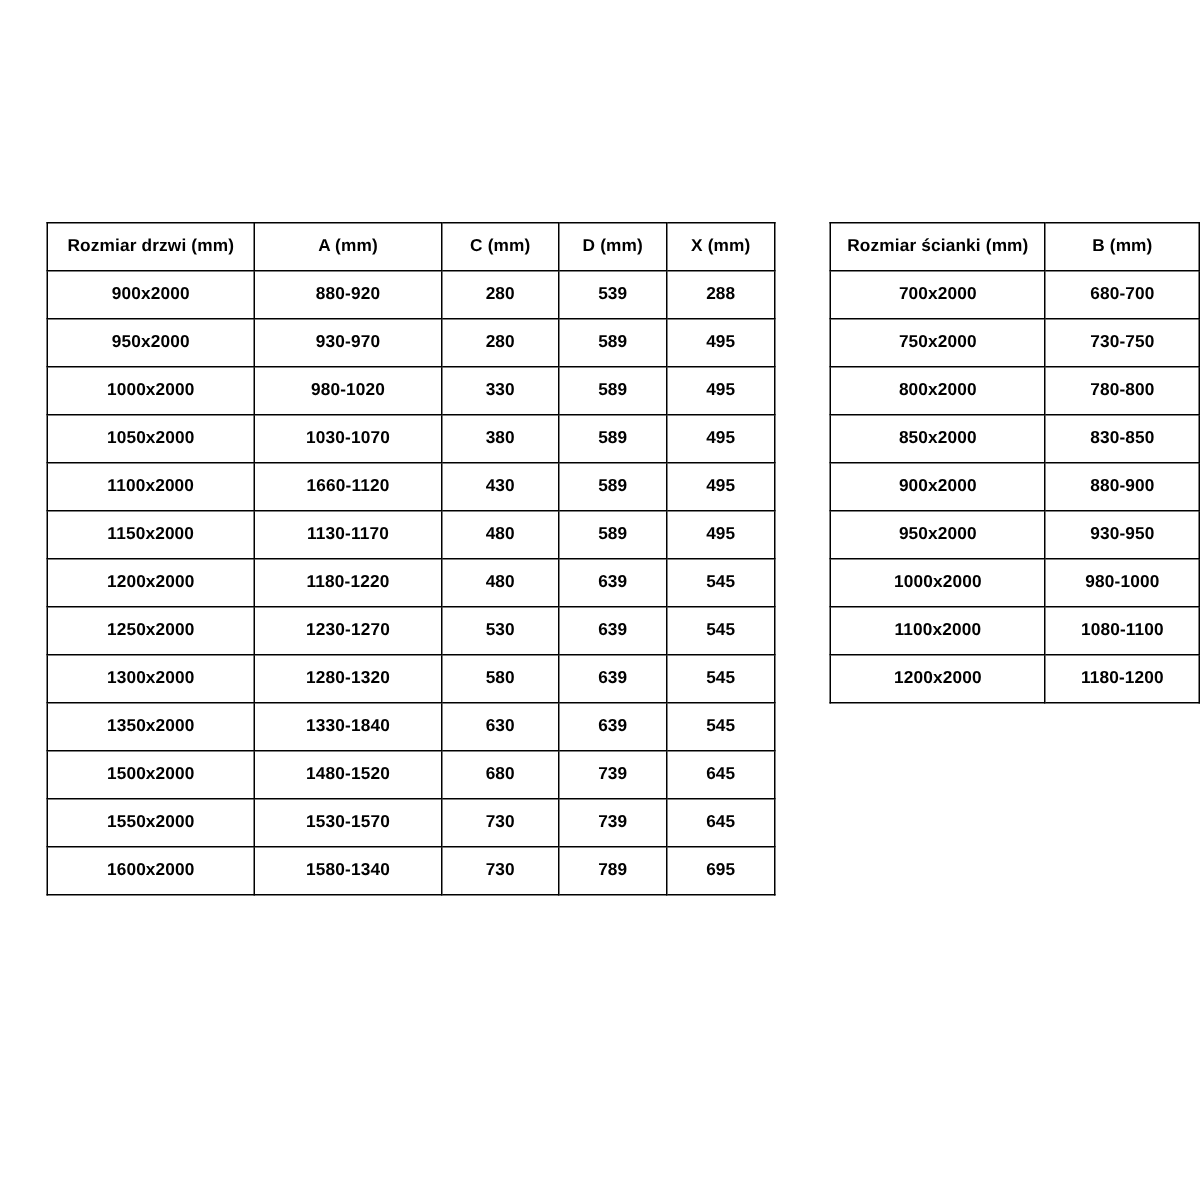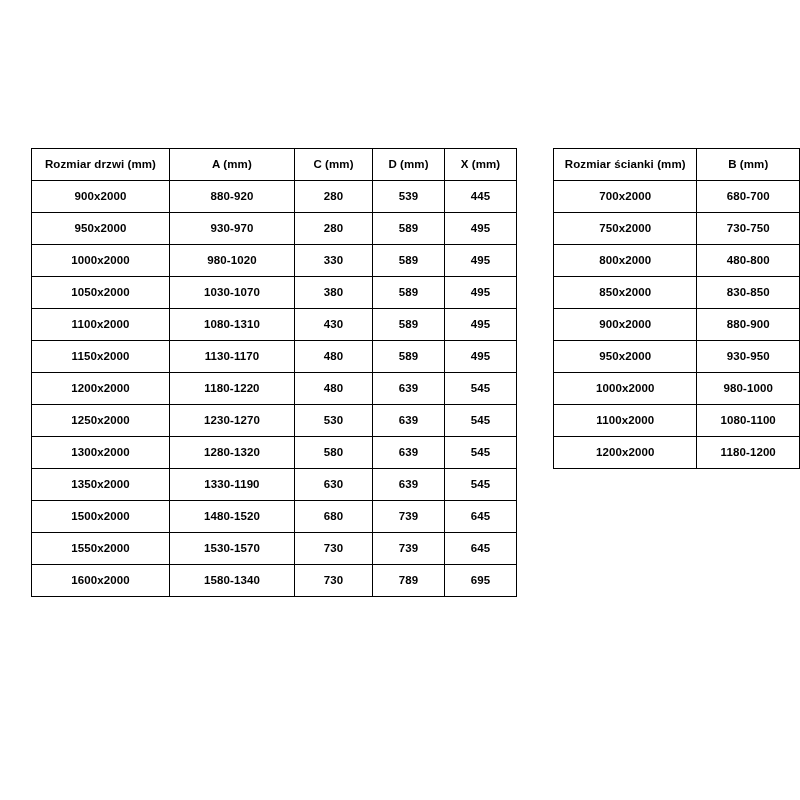--- a/index.html
+++ b/index.html
@@ -83,21 +83,21 @@
           <th>D (mm)</th>
           <th>X (mm)</th>
         </tr>
       </thead>
       <tbody>
         <tr>
           <td>900x2000</td>
           <td>880-920</td>
           <td>280</td>
           <td>539</td>
-          <td>445</td>
+          <td>288</td>
         </tr>
         <tr>
           <td>950x2000</td>
           <td>930-970</td>
           <td>280</td>
           <td>589</td>
           <td>495</td>
         </tr>
         <tr>
           <td>1000x2000</td>
@@ -108,21 +108,21 @@
         </tr>
         <tr>
           <td>1050x2000</td>
           <td>1030-1070</td>
           <td>380</td>
           <td>589</td>
           <td>495</td>
         </tr>
         <tr>
           <td>1100x2000</td>
-          <td>1080-1310</td>
+          <td>1660-1120</td>
           <td>430</td>
           <td>589</td>
           <td>495</td>
         </tr>
         <tr>
           <td>1150x2000</td>
           <td>1130-1170</td>
           <td>480</td>
           <td>589</td>
           <td>495</td>
@@ -143,21 +143,21 @@
         </tr>
         <tr>
           <td>1300x2000</td>
           <td>1280-1320</td>
           <td>580</td>
           <td>639</td>
           <td>545</td>
         </tr>
         <tr>
           <td>1350x2000</td>
-          <td>1330-1190</td>
+          <td>1330-1840</td>
           <td>630</td>
           <td>639</td>
           <td>545</td>
         </tr>
         <tr>
           <td>1500x2000</td>
           <td>1480-1520</td>
           <td>680</td>
           <td>739</td>
           <td>645</td>
@@ -196,21 +196,21 @@
         <tr>
           <td>700x2000</td>
           <td>680-700</td>
         </tr>
         <tr>
           <td>750x2000</td>
           <td>730-750</td>
         </tr>
         <tr>
           <td>800x2000</td>
-          <td>480-800</td>
+          <td>780-800</td>
         </tr>
         <tr>
           <td>850x2000</td>
           <td>830-850</td>
         </tr>
         <tr>
           <td>900x2000</td>
           <td>880-900</td>
         </tr>
         <tr>

